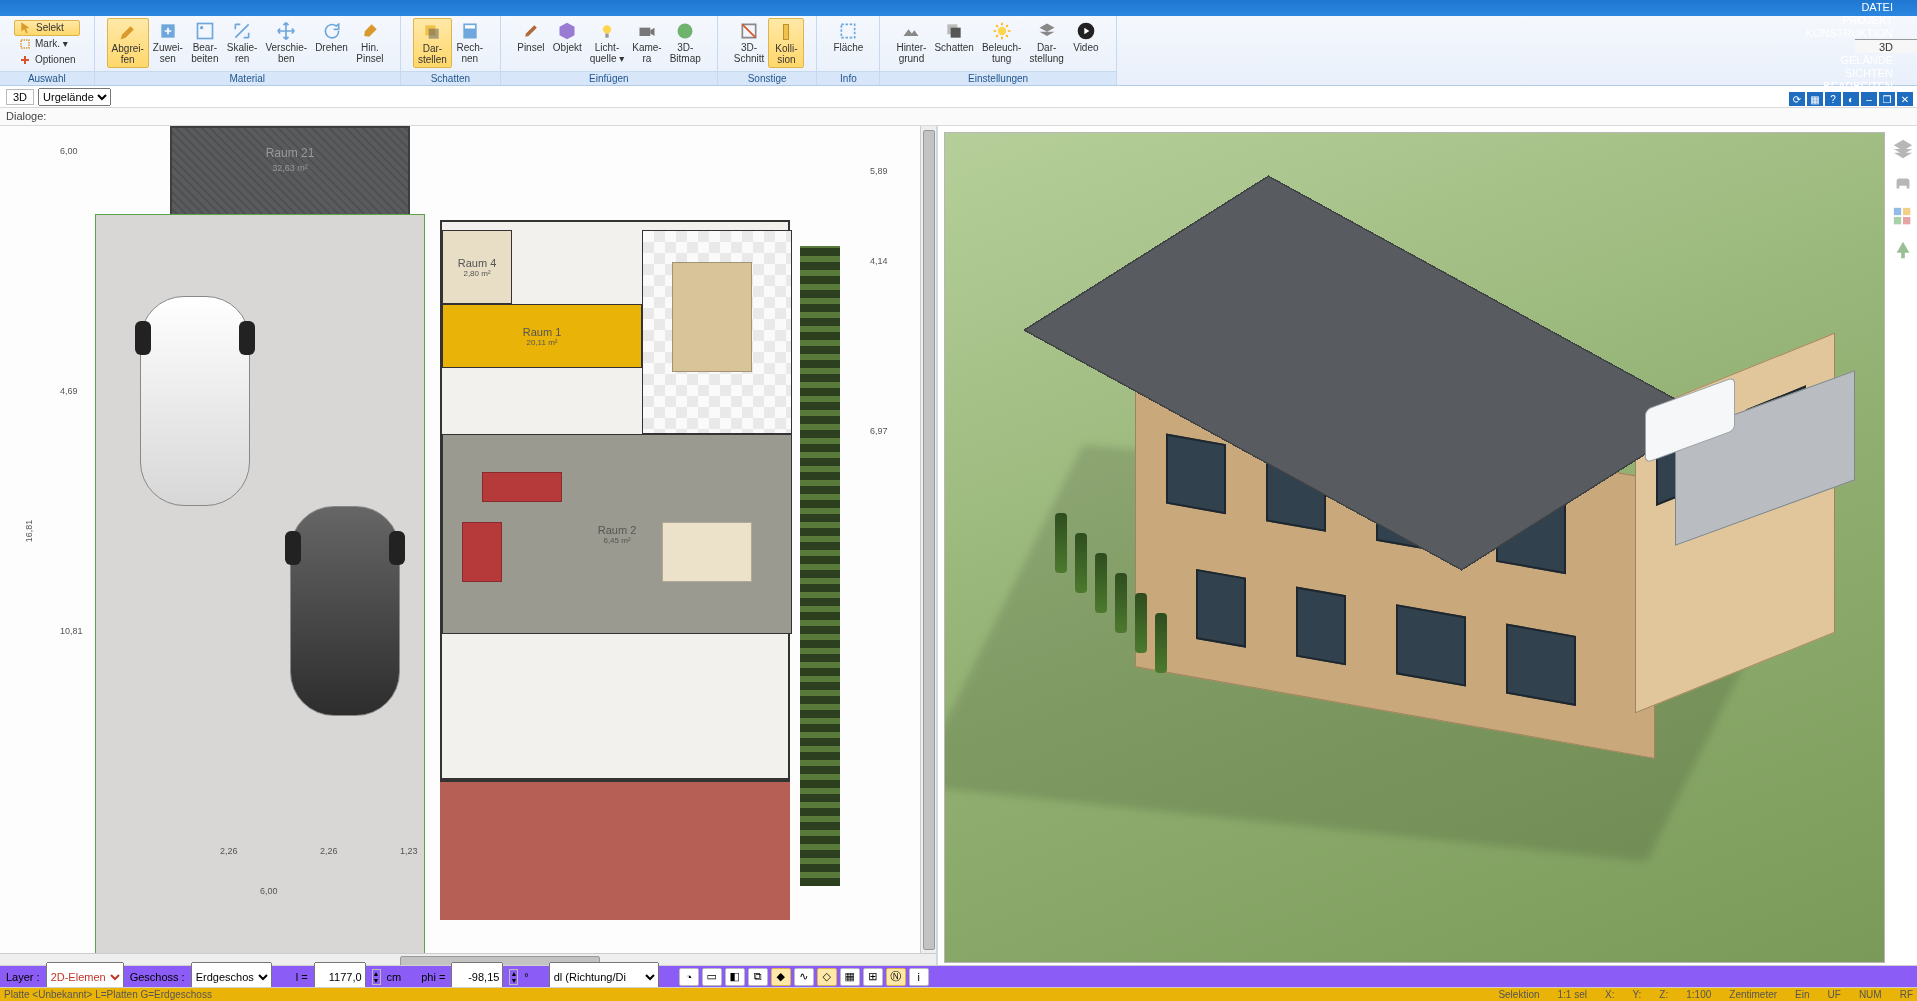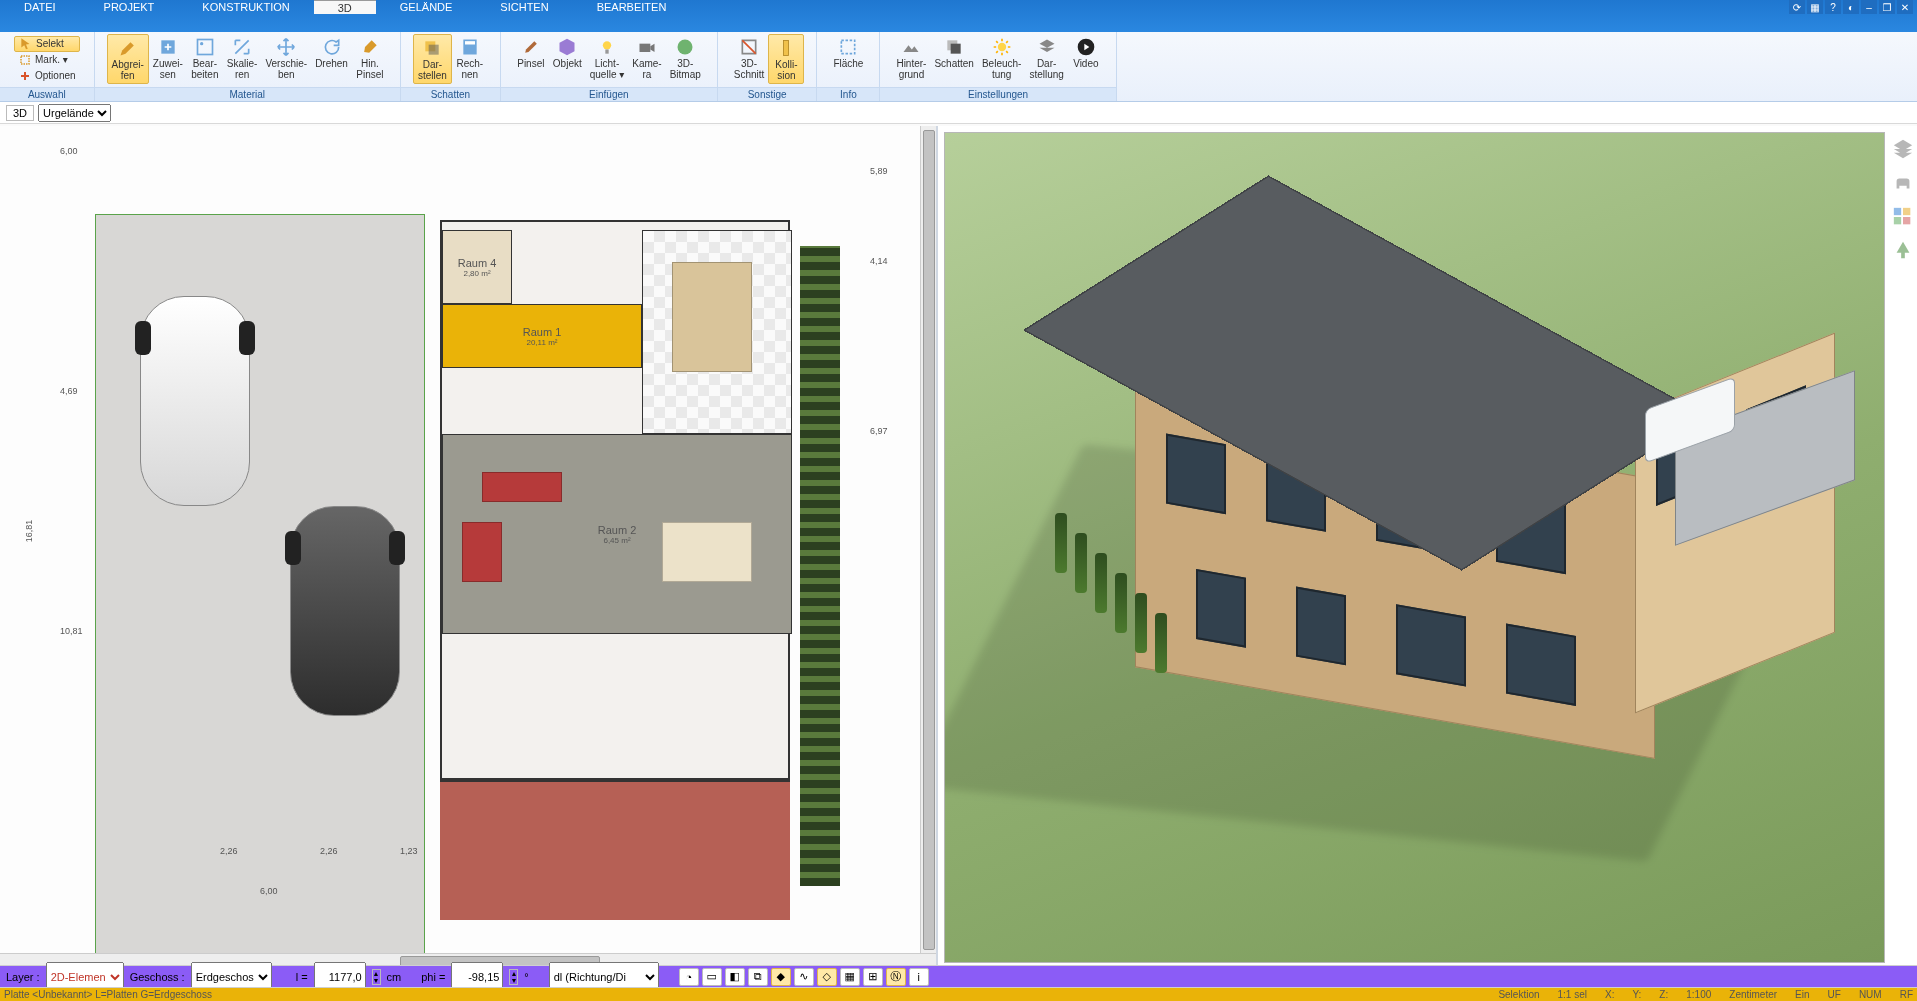--- a/index.html
+++ b/index.html
@@ -1,19 +1,19 @@
 <!DOCTYPE html>
 <html><head>
 <meta charset="utf-8">
 <style>
 * { margin:0; padding:0; box-sizing:border-box; font-family:"Segoe UI",Tahoma,sans-serif; }
 html,body { width:1917px; height:1001px; overflow:hidden; background:#fff; }
 
 
-.menubar { height:32px; background:linear-gradient(#1f77d0,#2a87e0); display:flex; align-items:flex-start; font-size:11px; color:#fff; }
+.menubar { height:16px; background:linear-gradient(#1f77d0,#2a87e0); display:flex; align-items:flex-end; font-size:11px; color:#fff;flex-direction:column; }
 .menubar .tab { padding:1px 24px 0; display:flex; align-items:center; cursor:pointer; }
 .menubar .tab.active { background:#f7f7f7; color:#333; border-top:1px solid #999; }
 .menubar .spacer { flex:1; }
 .menubar .winbtns { display:flex; align-items:center; gap:2px; padding-right:4px; }
 .menubar .winbtns span { width:16px; height:14px; display:flex; align-items:center; justify-content:center; font-size:10px; background:#1f6dc0; cursor:pointer; }
 
 
 .ribbon { height:70px; background:linear-gradient(#f5f8fd,#e9f0fb); border-bottom:1px solid #b5cce8; display:flex; font-size:10px; color:#333; }
 .ribbon .grp { display:flex; flex-direction:column; border-right:1px solid #c7d9f0; }
 .ribbon .grp .items { flex:1; display:flex; align-items:flex-start; padding:2px 12px 0; }
@@ -380,20 +380,23 @@
 <div class="floorbar">
   <span style="border:1px solid #bbb;padding:1px 6px;background:#fff">3D</span>
   <select><option>Urgelände</option></select>
 </div>
 <div class="dlgbar"><span>Dialoge:</span></div>
 
 <div class="workspace">
 
   <div class="pane left">
     <div class="plan">
+      <div class="garage">
+        <div class="lbl"><span>Raum 21</span><br><span style="font-size:9px">32,63 m²</span></div>
+      </div>
       <div class="driveway"></div>
       <div class="car" style="left:140px;top:170px"></div>
       <div class="car" style="left:290px;top:380px;background:linear-gradient(#666,#2d2d2d)"></div>
       <div class="house" id="house">
           <div class="room" style="left: 0px; top: 8px; width: 70px; height: 74px; background: rgb(232, 221, 197);">
             <span class="rm-label">Raum 4</span>
             <span style="font-size:8px">2,80 m²</span>
           </div>
           <div class="room" style="left: 0px; top: 82px; width: 200px; height: 64px; background: #eab308;">
             <span class="rm-label">Raum 1</span>

